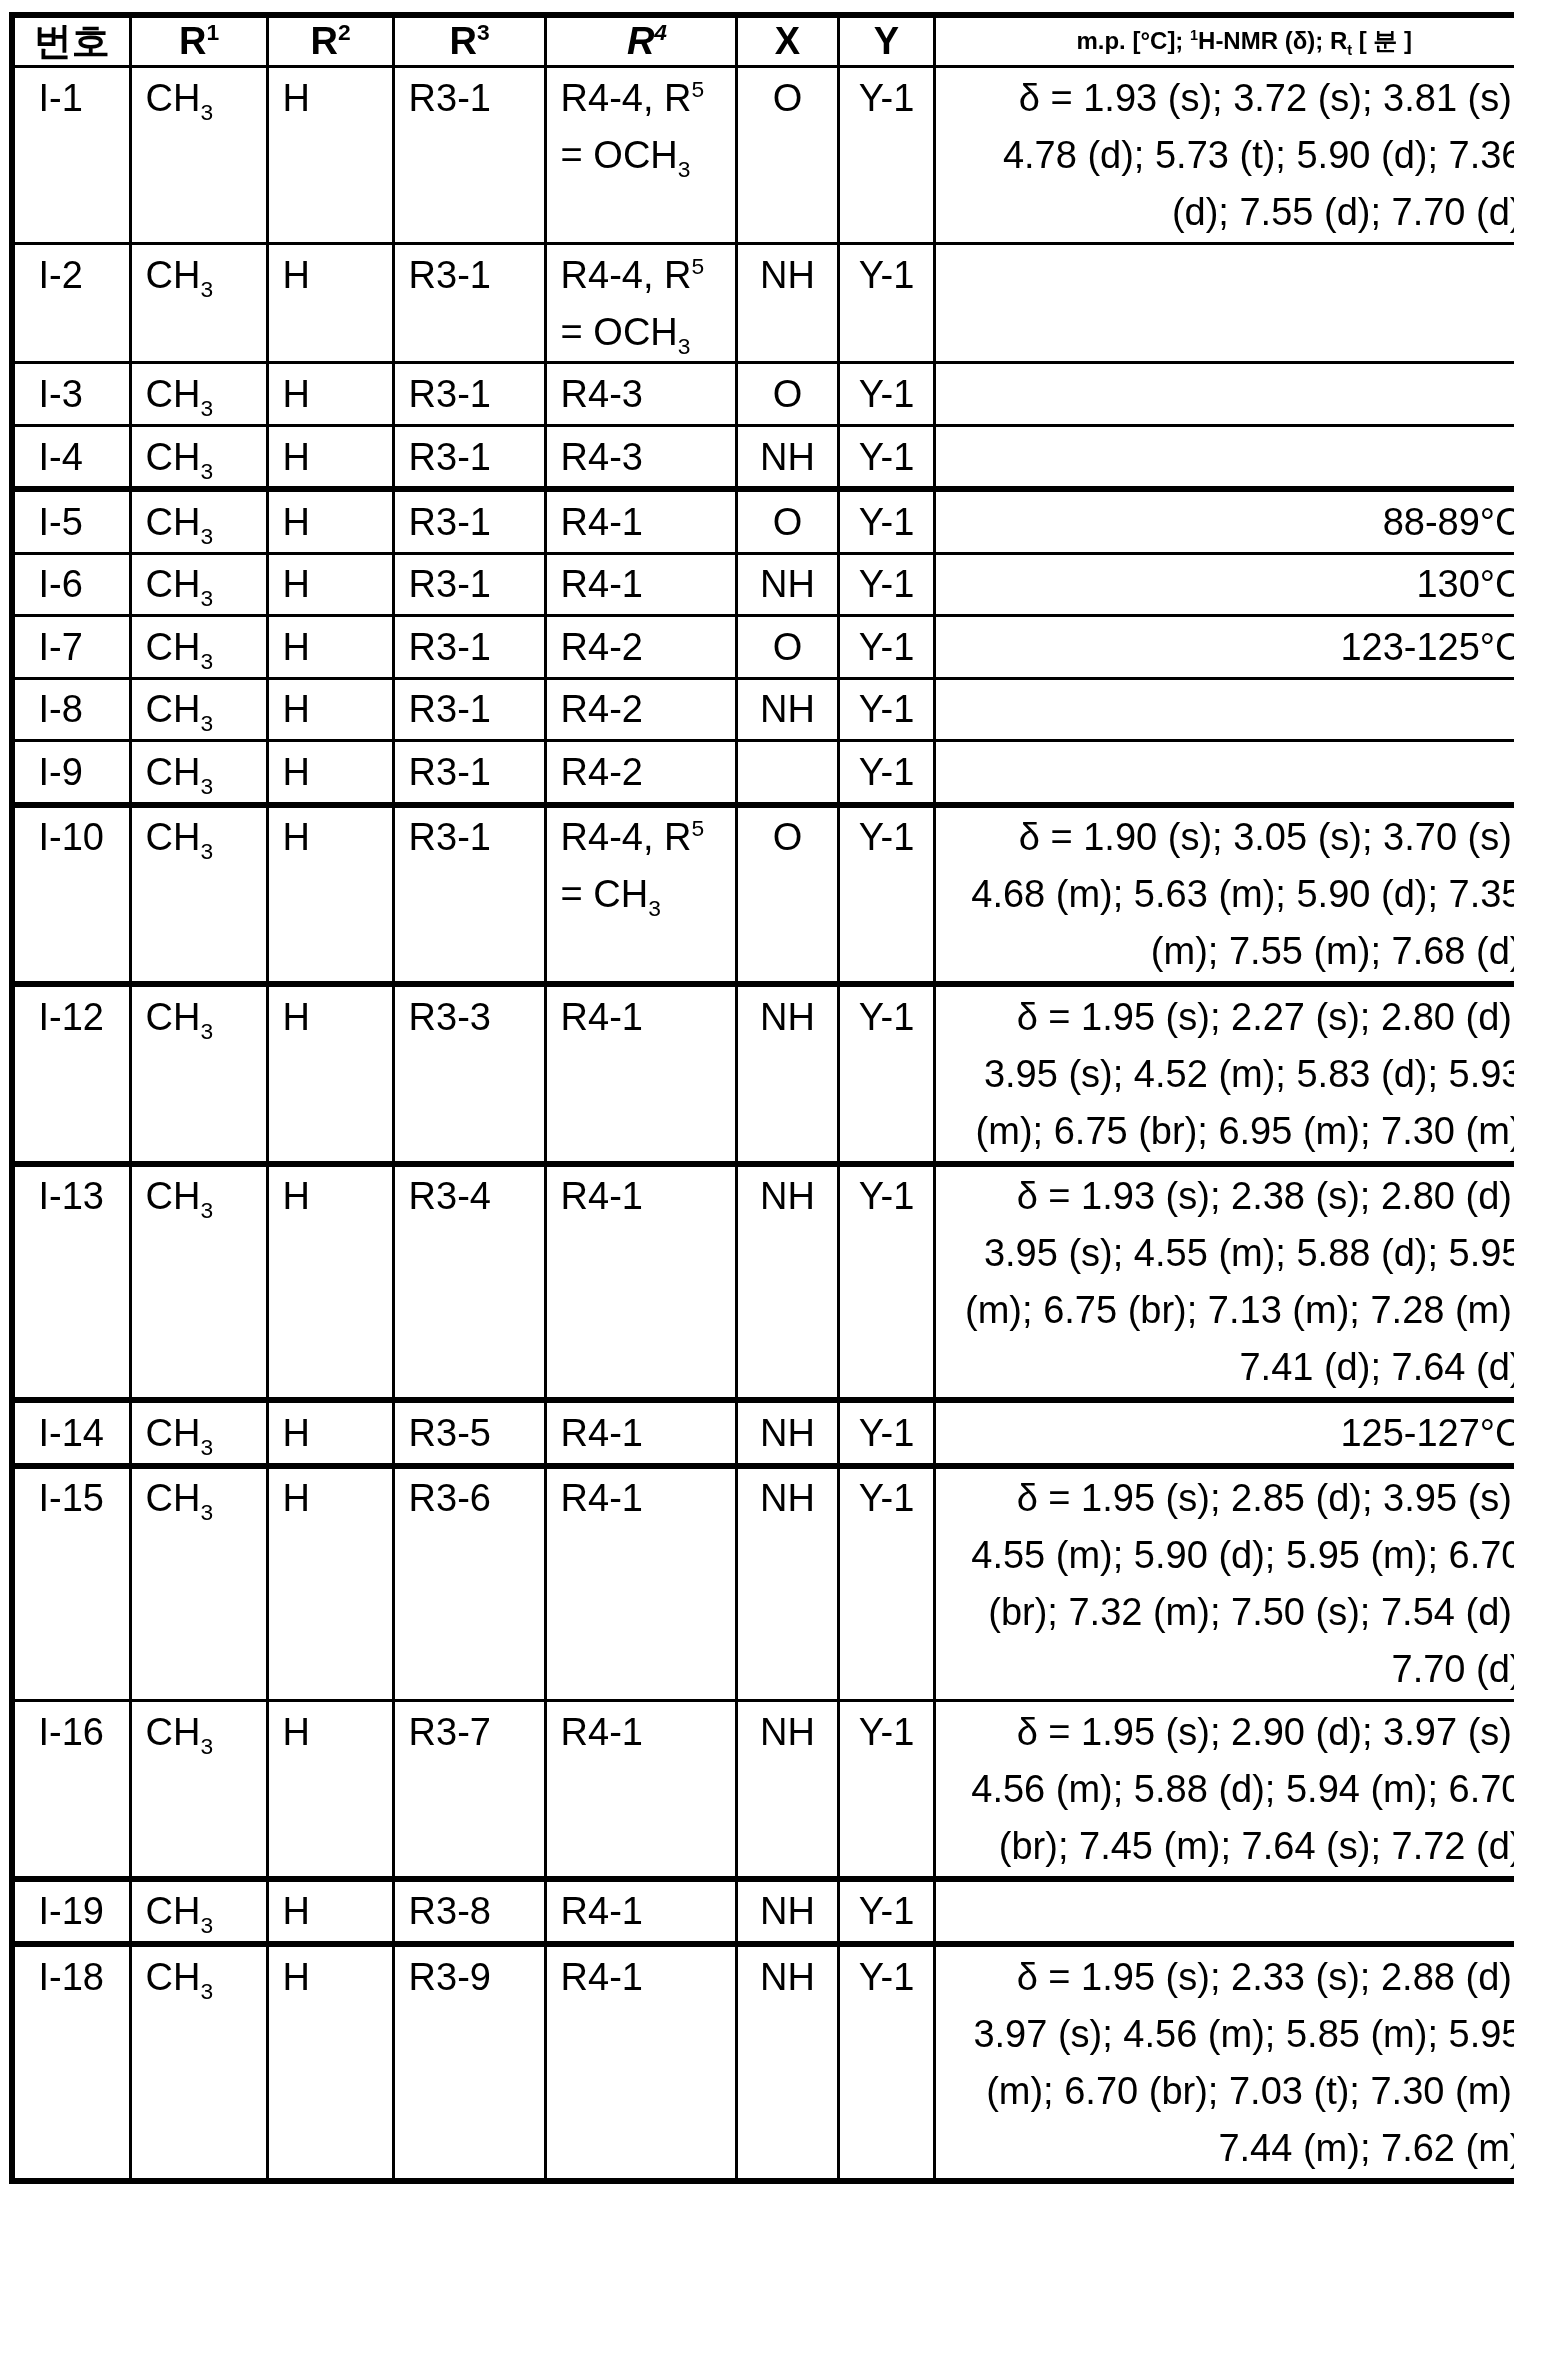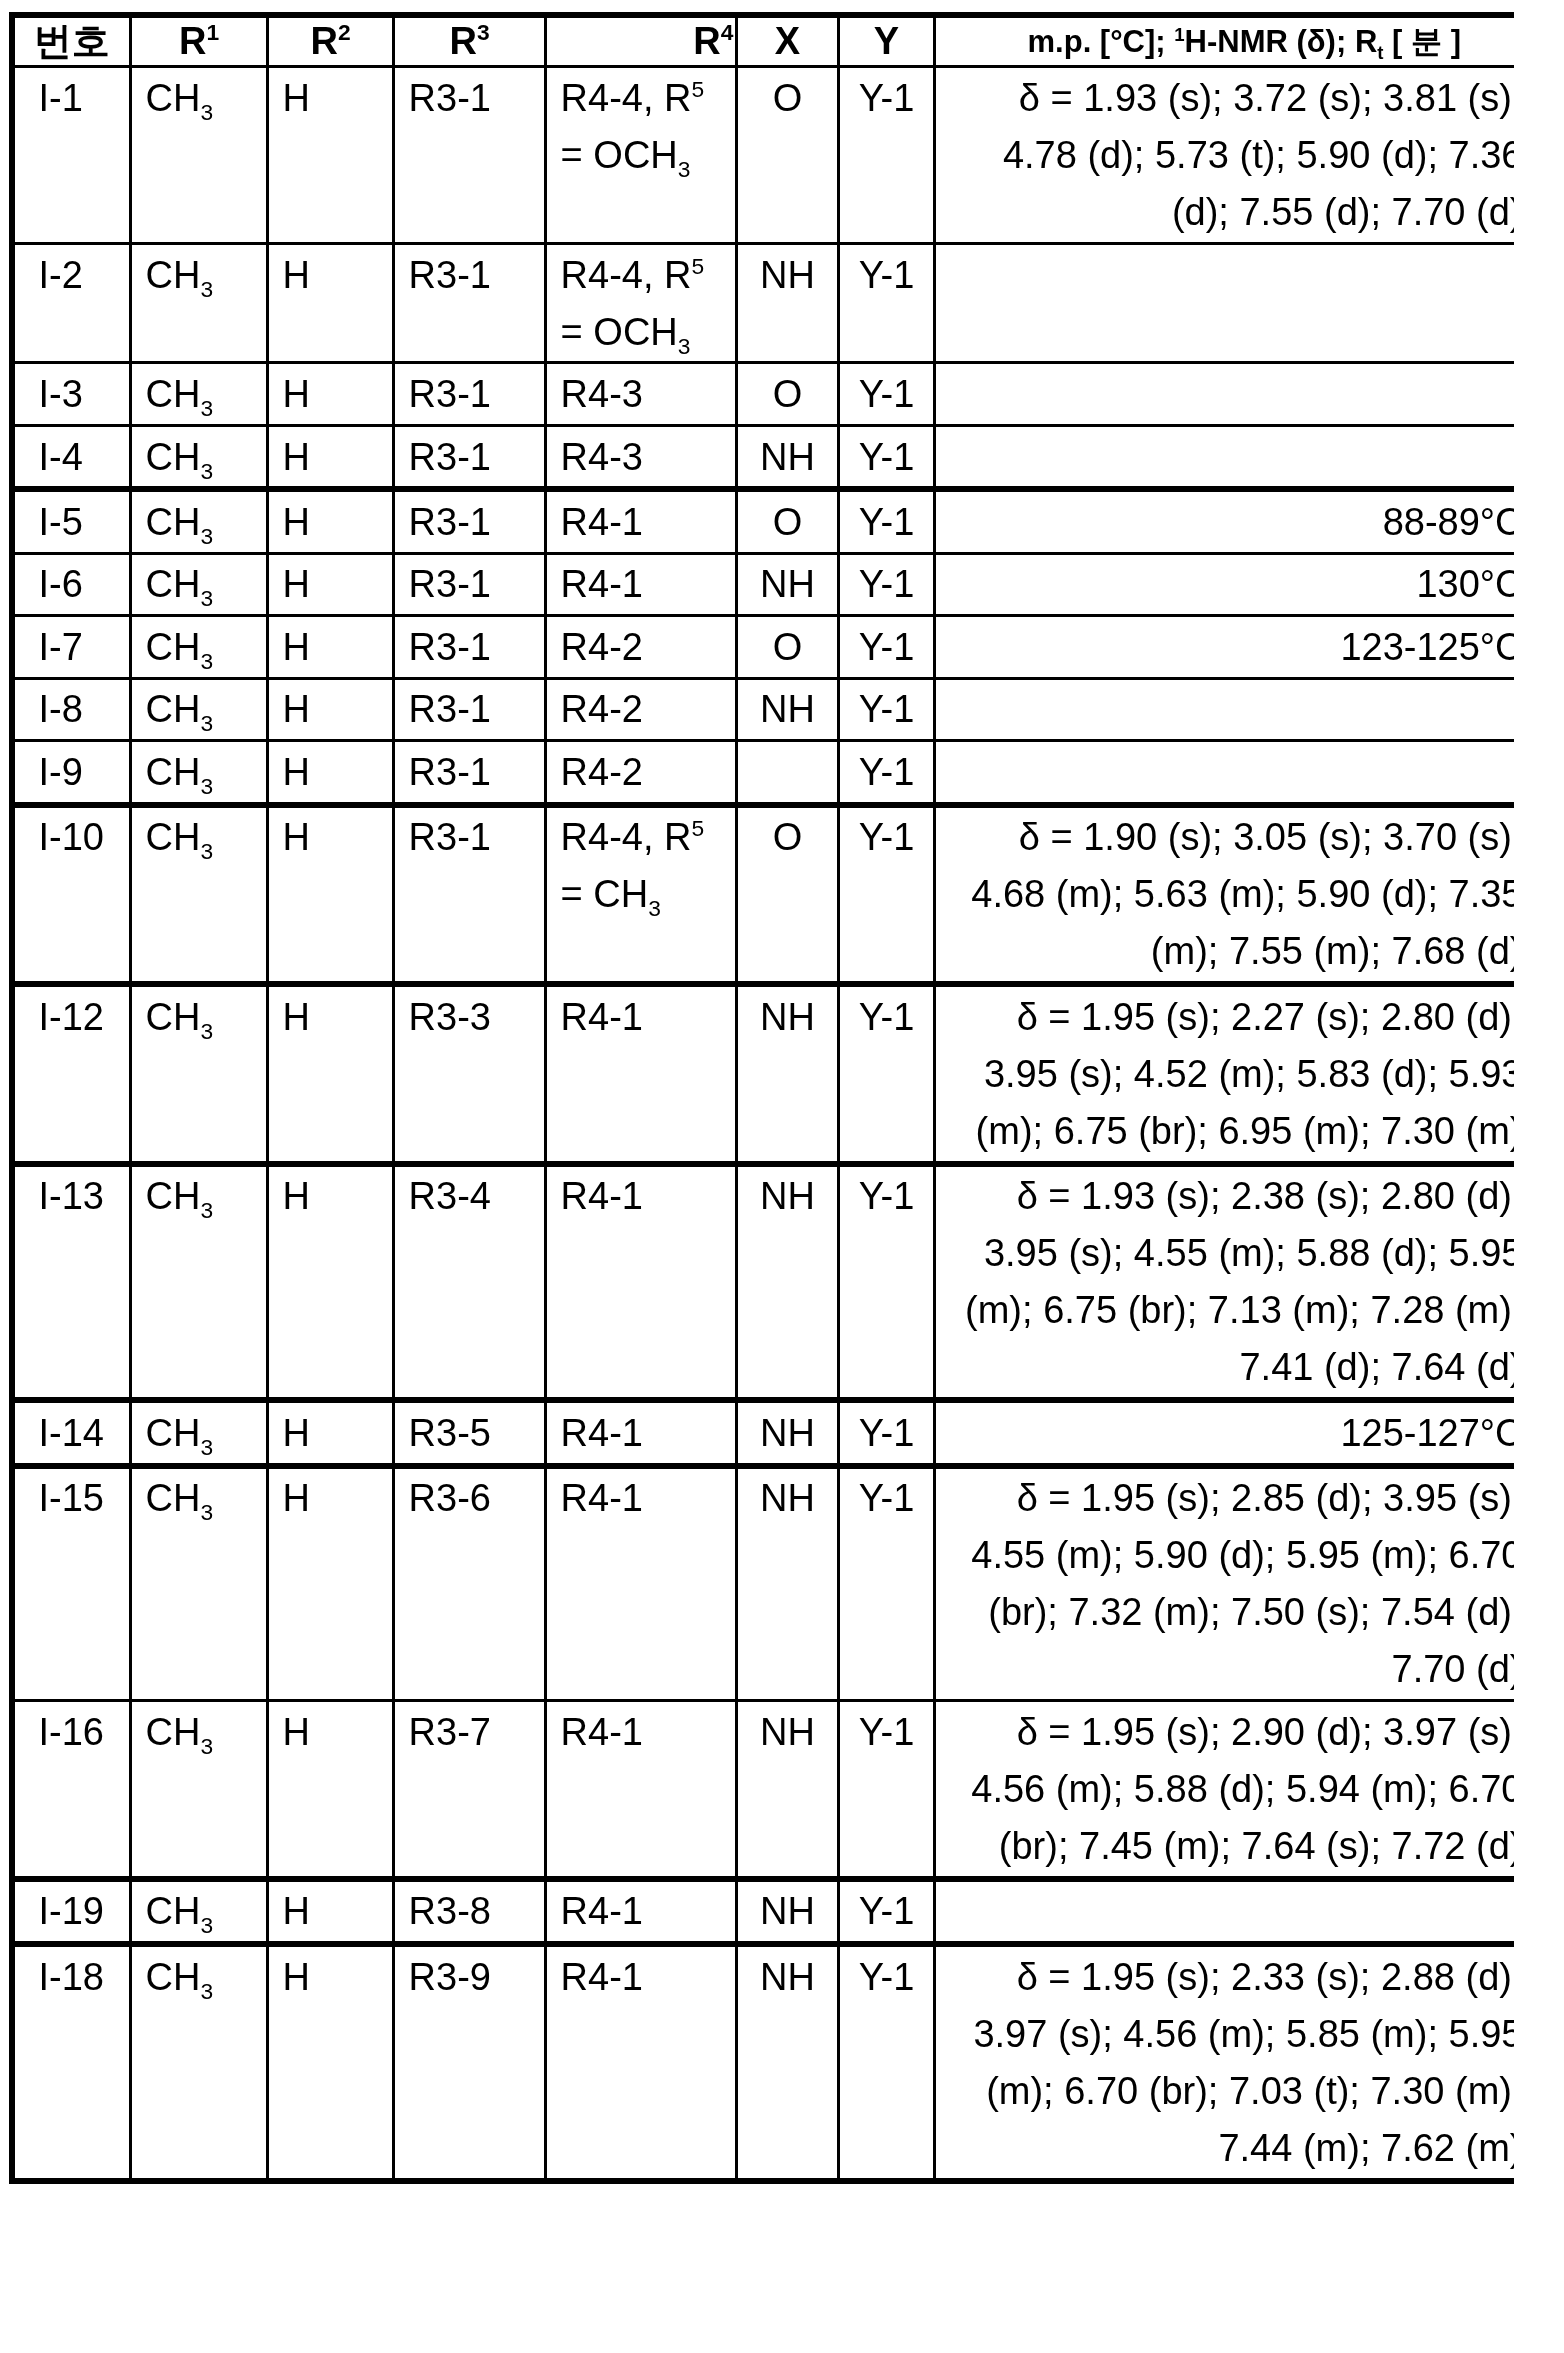--- a/index.html
+++ b/index.html
@@ -43,22 +43,22 @@
     word-wrap: break-word;
   }
   thead th {
     font-weight: bold;
     text-align: center;
     vertical-align: middle;
     height: 44px;
     line-height: 1.1;
     padding: 1.7px 1.7px;
   }
-  thead th.col-r4 { text-align: right; padding-left: 13.6px; }
-  thead th.col-mp { font-size: 31px; white-space: nowrap; padding: 1.7px 1.7px; }
+  thead th.col-r4 { text-align: center; padding-left: 13.6px; font-style: italic; }
+  thead th.col-mp { font-size: 24px; white-space: nowrap; padding: 1.7px 1.7px; }
 
   td.col-no { padding-left: 24px; }
   td.col-x, td.col-y { text-align: center; padding-left: 1.7px; padding-right: 1.7px; }
   td.col-mp { padding: 1.7px 30px 0.8px 12px; text-align: right; }
 
   tr.thick > td { border-bottom-width: 6px; }
 
   sup { font-size: 60%; line-height: 0; }
   sub { font-size: 60%; line-height: 0; }
 </style>

